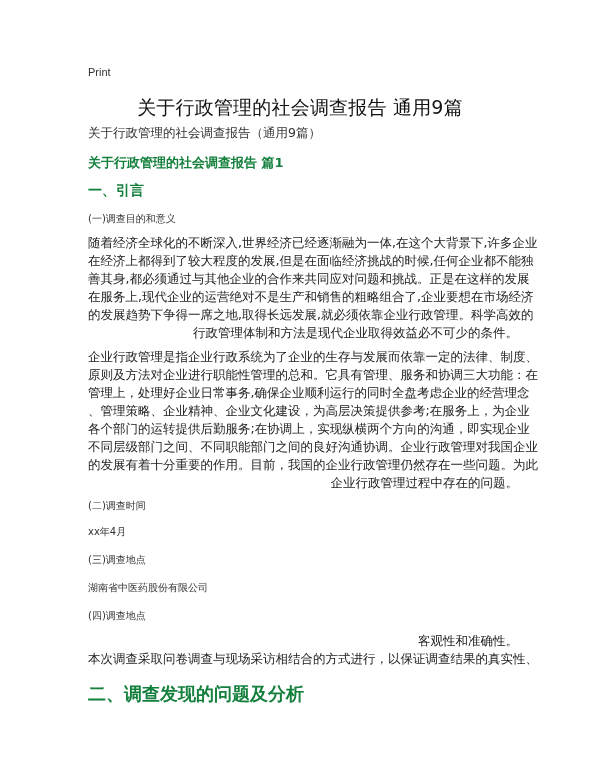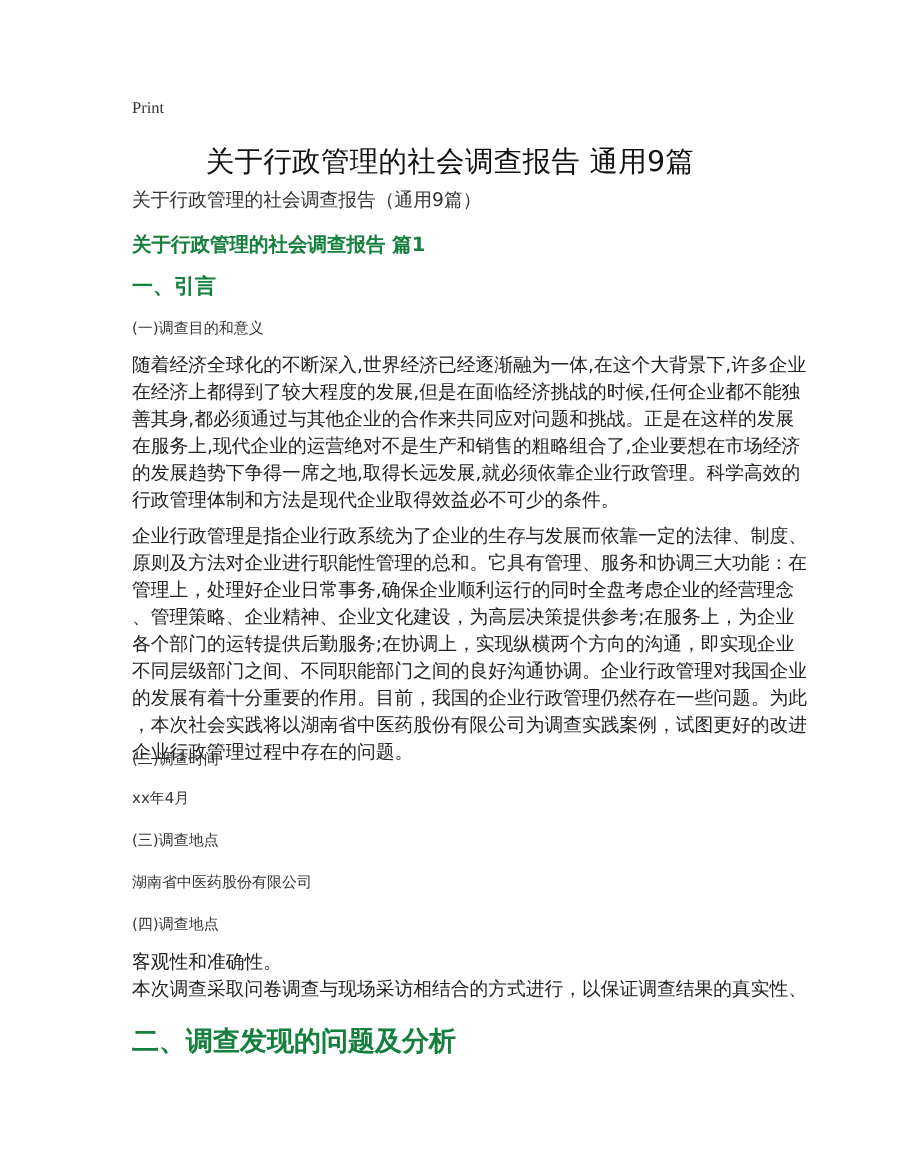--- a/index.html
+++ b/index.html
@@ -1,27 +1,27 @@
 <!DOCTYPE html>
 <html><head>
 <meta charset="utf-8">
 <style>
   html, body { margin: 0; padding: 0; background: #ffffff; }
   body { width: 600px; height: 776px; position: relative; overflow: hidden;
          font-family: "DejaVu Sans", "Liberation Sans", sans-serif; color: #1a1a1a; }
   .abs { position: absolute; white-space: nowrap; }
-  .print { left: 88px; top: 66px; font-family: Liberation Serif, serif; font-size: 11px; color: #333; }
+  .print { left: 88px; top: 66px; font-family: Liberation Sans, sans-serif; font-size: 11px; color: #333; }
   .title { left: 0; width: 600px; text-align: center; top: 95px; font-size: 19px; color: #111; letter-spacing: 0.2px; }
   .sub { left: 88px; top: 125px; font-size: 12.5px; color: #333; }
   .h-bold { font-weight: bold; color: #15803d; }
   .h1 { left: 88px; top: 154px; font-size: 13px; }
   .h2 { left: 88px; top: 182px; font-size: 14px; }
   .sec { left: 88px; font-size: 10px; color: #333; }
   .para { position: absolute; left: 88px; width: 430px; font-size: 12.5px; color: #222; }
-  .para .ln { display: block; height: 18px; line-height: 18px; white-space: nowrap; }
+  .para .ln { display: block; height: 18px; line-height: 18px; white-space: nowrap; text-align: right; }
 </style>
 </head>
 <body>
 
 <div class="abs print">Print</div>
 
 <div class="abs title">关于行政管理的社会调查报告 通用9篇</div>
 
 <div class="abs sub">关于行政管理的社会调查报告（通用9篇）</div>
 
@@ -41,21 +41,20 @@
 </div>
 
 <div class="para" style="top:348px">
   <span class="ln">企业行政管理是指企业行政系统为了企业的生存与发展而依靠一定的法律、制度、</span>
   <span class="ln">原则及方法对企业进行职能性管理的总和。它具有管理、服务和协调三大功能：在</span>
   <span class="ln">管理上，处理好企业日常事务,确保企业顺利运行的同时全盘考虑企业的经营理念</span>
   <span class="ln">、管理策略、企业精神、企业文化建设，为高层决策提供参考;在服务上，为企业</span>
   <span class="ln">各个部门的运转提供后勤服务;在协调上，实现纵横两个方向的沟通，即实现企业</span>
   <span class="ln">不同层级部门之间、不同职能部门之间的良好沟通协调。企业行政管理对我国企业</span>
   <span class="ln">的发展有着十分重要的作用。目前，我国的企业行政管理仍然存在一些问题。为此</span>
-  <span class="ln">，本次社会实践将以湖南省中医药股份有限公司为调查实践案例，试图更好的改进</span>
   <span class="ln">企业行政管理过程中存在的问题。</span>
 </div>
 
 <div class="abs sec" style="top:499px">(二)调查时间</div>
 <div class="abs sec" style="top:525px">xx年4月</div>
 <div class="abs sec" style="top:553px">(三)调查地点</div>
 <div class="abs sec" style="top:581px">湖南省中医药股份有限公司</div>
 <div class="abs sec" style="top:609px">(四)调查地点</div>
 
 <div class="para" style="top:632px">

